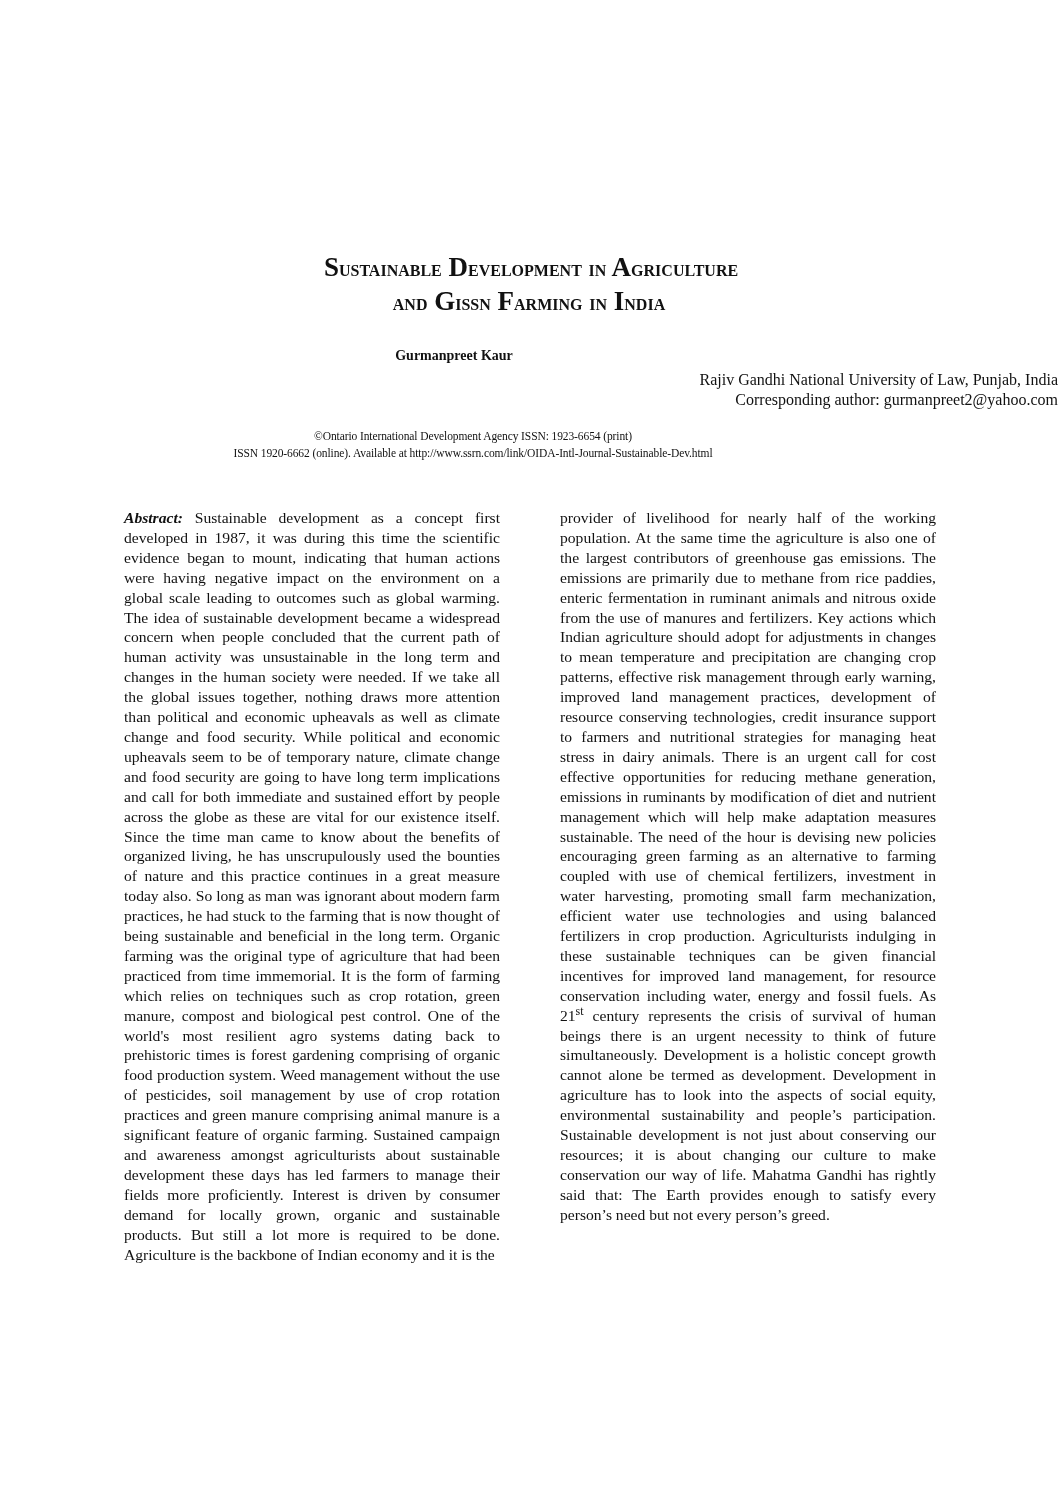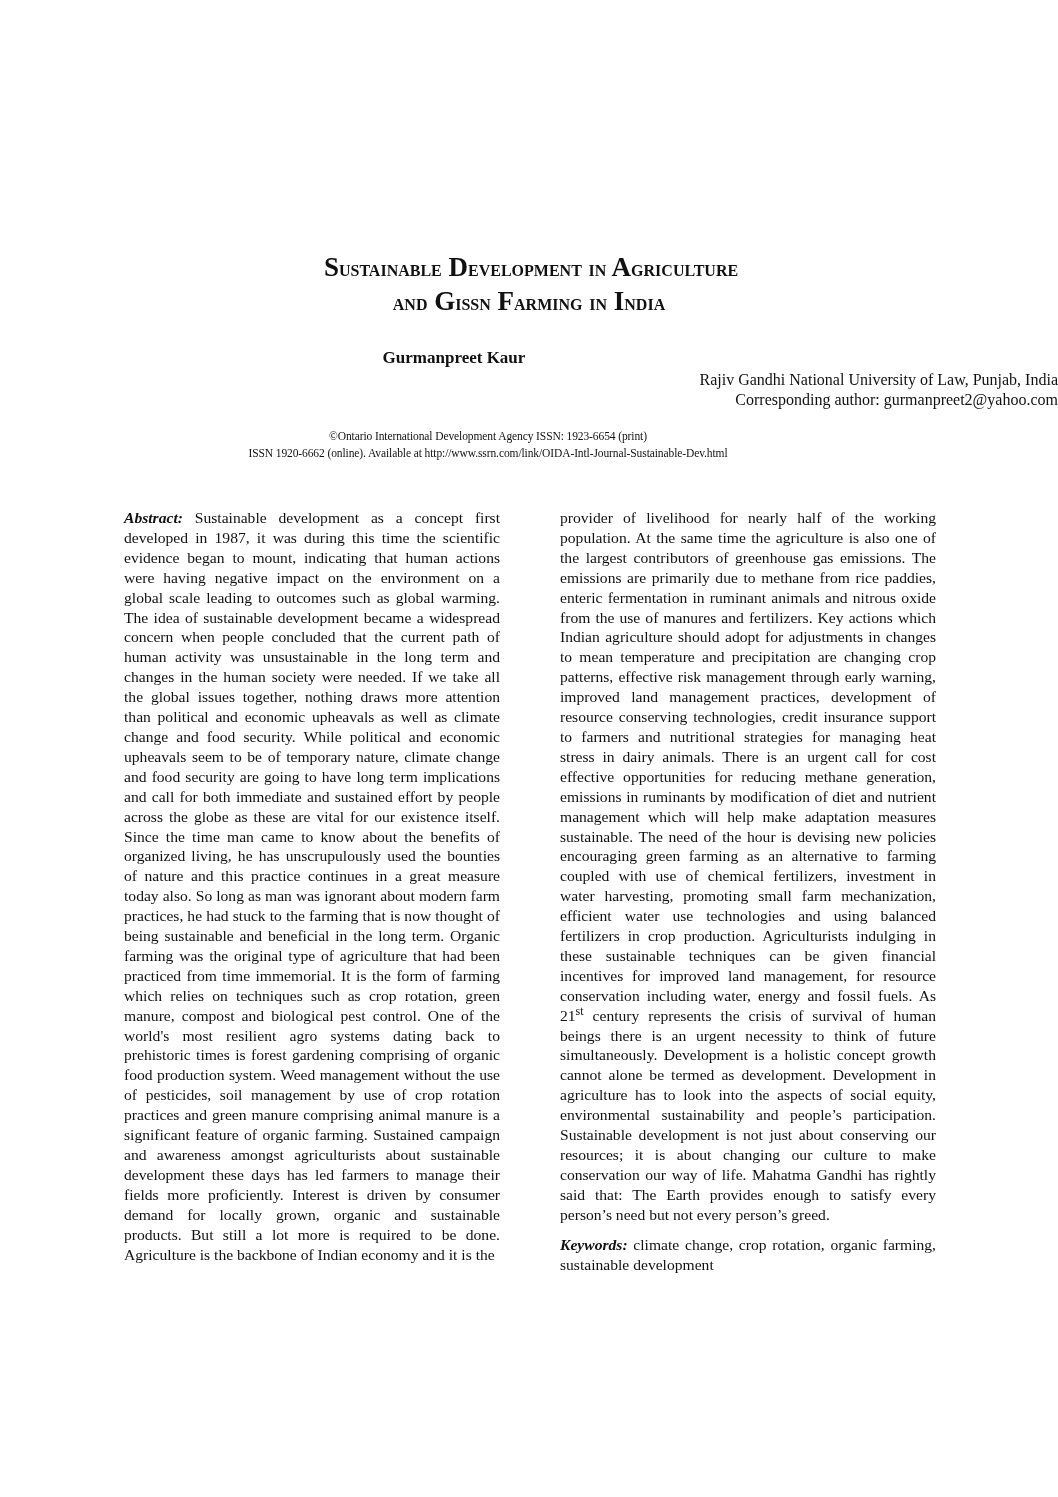--- a/index.html
+++ b/index.html
@@ -9,29 +9,29 @@
     }
     .title {
       position: absolute; left: 0; width: 1058px; text-align: center;
       font-weight: bold; font-size: 27px; letter-spacing: 0px; color: #111;
     }
     .title .sc { font-size: 16px; }
     #title-line-1 { top: 252px; left: 2px; }
     #title-line-2 { top: 286px; left: 0px; }
     .author {
       position: absolute; top: 348px; left: 0; width: 908px; text-align: center;
-      font-weight: bold; font-size: 17px;
+      font-weight: bold; font-size: 14px;
     }
     .affil {
       position: absolute; left: 0; width: 1058px; text-align: right; font-size: 16px;
     }
     #affiliation { top: 371px; }
     #corresponding { top: 391px; }
     .pub {
-      position: absolute; left: 15px; width: 946px; text-align: center;
+      position: absolute; left: 0; width: 946px; text-align: center;
       font-size: 11.5px; letter-spacing: -0.1px;
     }
     #pub-line-1 { top: 430px; }
     #pub-line-2 { top: 447px; }
     .col {
       position: absolute; top: 508px; width: 376px;
       font-size: 15.6px; line-height: 19.9px; text-align: justify;
       hyphens: none;
     }
     #col-left { left: 124px; }
@@ -53,14 +53,13 @@
 
 <div class="pub" id="pub-line-1">©Ontario International Development Agency ISSN: 1923-6654 (print)</div>
 <div class="pub" id="pub-line-2">ISSN 1920-6662 (online). Available at http://www.ssrn.com/link/OIDA-Intl-Journal-Sustainable-Dev.html</div>
 
 <div class="col" id="col-left">
   <p><span class="lead">Abstract:</span><span> Sustainable development as a concept first developed in 1987, it was during this time the scientific evidence began to mount, indicating that human actions were having negative impact on the environment on a global scale leading to outcomes such as global warming. The idea of sustainable development became a widespread concern when people concluded that the current path of human activity was unsustainable in the long term and changes in the human society were needed. If we take all the global issues together, nothing draws more attention than political and economic upheavals as well as climate change and food security. While political and economic upheavals seem to be of temporary nature, climate change and food security are going to have long term implications and call for both immediate and sustained effort by people across the globe as these are vital for our existence itself. Since the time man came to know about the benefits of organized living, he has unscrupulously used the bounties of nature and this practice continues in a great measure today also. So long as man was ignorant about modern farm practices, he had stuck to the farming that is now thought of being sustainable and beneficial in the long term. Organic farming was the original type of agriculture that had been practiced from time immemorial. It is the form of farming which relies on techniques such as crop rotation, green manure, compost and biological pest control. One of the world's most resilient agro systems dating back to prehistoric times is forest gardening comprising of organic food production system.  Weed management without the use of pesticides, soil management by use of crop rotation practices and green manure comprising animal manure is a significant feature of organic farming. Sustained campaign and awareness amongst agriculturists about sustainable development these days has led farmers to manage their fields more proficiently. Interest is driven by consumer demand for locally grown, organic and sustainable products. But still a lot more is required to be done. Agriculture is the backbone of Indian economy and it is the</span></p>
 </div>
 
 <div class="col" id="col-right">
   <p><span>provider of livelihood for nearly half of the working population. At the same time the agriculture is also one of the largest contributors of greenhouse gas emissions. The emissions are primarily due to methane from rice paddies, enteric fermentation in ruminant animals and nitrous oxide from the use of manures and fertilizers. Key actions which Indian agriculture should adopt for adjustments in changes to mean temperature and precipitation are changing crop patterns, effective risk management through early warning, improved land management practices, development of resource conserving technologies, credit insurance support to farmers and nutritional strategies for managing heat stress in dairy animals. There is an urgent call for cost effective opportunities for reducing methane generation, emissions in ruminants by modification of diet and nutrient management which will help make adaptation measures sustainable. The need of the hour is devising new policies encouraging green farming as an alternative to farming coupled with use of chemical fertilizers, investment in water harvesting, promoting small farm mechanization, efficient water use technologies and using balanced fertilizers in crop production. Agriculturists indulging in these sustainable techniques can be given financial incentives for improved land management, for resource conservation including water, energy and fossil fuels. As 21</span><sup>st</sup><span> century represents the crisis of survival of human beings there is an urgent necessity to think of future simultaneously. Development is a holistic concept growth cannot alone be termed as development. Development in agriculture has to look into the aspects of social equity, environmental sustainability and people’s participation. Sustainable development is not just about conserving our resources; it is about changing our culture to make conservation our way of life. Mahatma Gandhi has rightly said that: The Earth provides enough to satisfy every person’s need but not every person’s greed.</span></p>
-  <p id="keywords-para"><span class="lead">Keywords:</span><span> climate change, crop rotation, organic farming, sustainable development</span></p>
 </div>
 
 </body></html>

